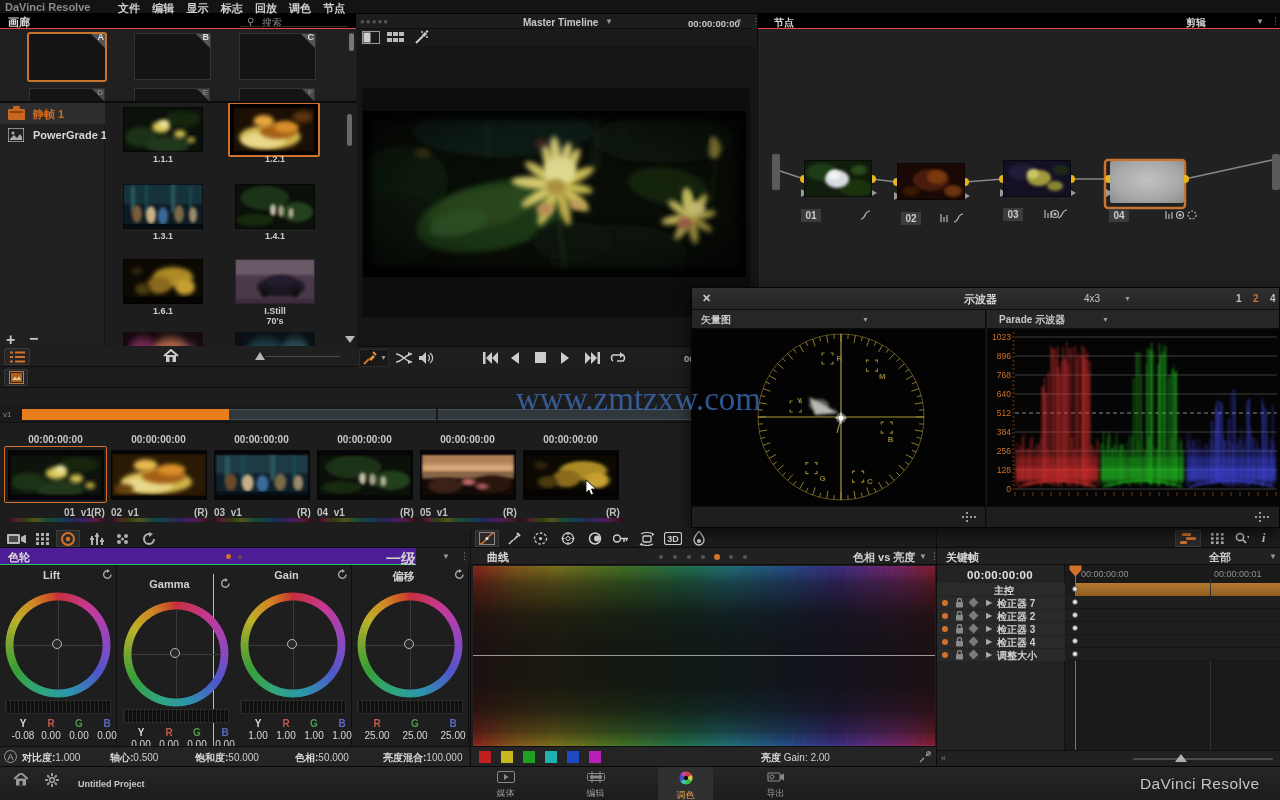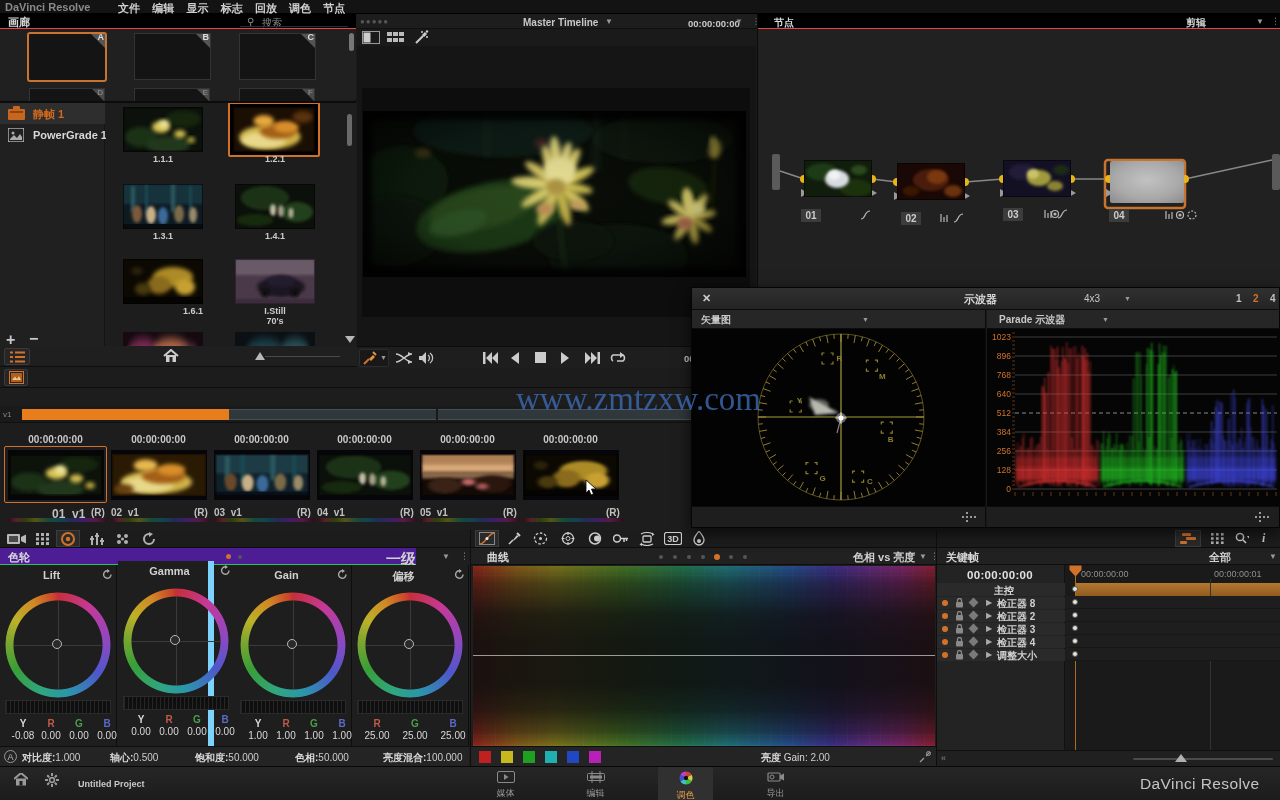--- a/index.html
+++ b/index.html
@@ -159,21 +159,21 @@
             </defs>
             <rect width="80" height="45" fill="#0c0903"></rect>
             <ellipse cx="50" cy="18" rx="20" ry="10" fill="#ad8b25" filter="url(#b6)"></ellipse>
             <ellipse cx="36" cy="26" rx="12" ry="9" fill="#8a6a1a" filter="url(#b6)"></ellipse>
             <ellipse cx="62" cy="28" rx="10" ry="8" fill="#c8a030" filter="url(#b6)"></ellipse>
             <ellipse cx="20" cy="30" rx="8" ry="6" fill="#4a3a10" filter="url(#b6)"></ellipse>
             <ellipse cx="14" cy="12" rx="6" ry="4" fill="#2a2008" filter="url(#b6)"></ellipse>
             <rect x="0" y="38" width="80" height="7" fill="#050402"></rect>
             <rect width="80" height="45" fill="none" stroke="#000" stroke-opacity="0.5" stroke-width="2"></rect>
           </svg></div>
-      <span class="abs" style="left:17px;top:203px;width:80px;text-align:right;font-size:9px;font-weight:bold;color:#ccc;">1.6.1</span>
+      <span class="abs" style="left:17px;top:203px;width:80px;text-align:center;font-size:9px;font-weight:bold;color:#ccc;">1.6.1</span>
       <div class="abs" style="left:129px;top:156px;width:80px;height:45px;"><svg width="100%" height="100%" viewBox="0 0 80 45" preserveAspectRatio="none">
             <defs>
               <filter id="b7" x="-30%" y="-30%" width="160%" height="160%">
                 <feGaussianBlur stdDeviation="1.8"></feGaussianBlur>
               </filter>
             </defs>
             <rect width="80" height="45" fill="#4a3948"></rect>
             <rect x="0" y="0" width="80" height="16" fill="#6a5a68" filter="url(#b7)"></rect>
             <ellipse cx="46" cy="28" rx="24" ry="10" fill="#1a1220" filter="url(#b7)"></ellipse>
             <ellipse cx="46" cy="22" rx="14" ry="6" fill="#241a2e" filter="url(#b7)"></ellipse>
@@ -533,21 +533,21 @@
               <ellipse cx="20" cy="32" rx="18" ry="11" fill="#1d3319" filter="url(#b201)"></ellipse>
               <ellipse cx="70" cy="12" rx="20" ry="9" fill="#16270f" filter="url(#b201)"></ellipse>
               <ellipse cx="52" cy="40" rx="24" ry="10" fill="#22391c" filter="url(#b201)"></ellipse>
               <ellipse cx="48" cy="22" rx="11" ry="7" fill="#d6c354" filter="url(#b201)"></ellipse>
               <ellipse cx="52" cy="18" rx="6" ry="5" fill="#ece39c" filter="url(#b201)"></ellipse>
               <ellipse cx="68" cy="28" rx="7" ry="5" fill="#cdbb4e" filter="url(#b201)"></ellipse>
               <ellipse cx="82" cy="36" rx="5" ry="4" fill="#b8a83e" filter="url(#b201)"></ellipse>
               <rect width="95" height="48" fill="none" stroke="#000" stroke-opacity="0.55" stroke-width="4"></rect>
             </svg></div>
         </div>
-      <span class="abs" style="left:8px;top:84px;font-size:12px;font-weight:bold;color:#c0c0c0;padding-left:44px;">01&nbsp;&nbsp;v1</span>
+      <span class="abs" style="left:20px;top:84px;font-size:10px;font-weight:bold;color:#c0c0c0;padding-left:44px;">01&nbsp;&nbsp;v1</span>
       <span class="abs" style="left:91px;top:84px;font-size:10px;font-weight:bold;color:#c0c0c0;">(R)</span>
       <div class="abs" style="left:8px;top:95px;width:100px;height:4px;background:linear-gradient(90deg,#2a1018 0%,#55202a 8%,#2e400e 18%,#545416 28%,#184a38 40%,#12424e 52%,#222a58 64%,#421c66 76%,#541a42 88%,#2a1018 100%);"></div>
       <span class="abs" style="left:111px;top:11px;width:95px;text-align:center;font-size:10px;font-weight:bold;color:#c8c8c8;">00:00:00:00</span>
       <div class="abs" style="left:111px;top:27px;width:96px;height:50px;background:#05050a;padding:4px 1px;">
           <div style="width:94px;height:42px;"><svg width="100%" height="100%" viewBox="0 0 95 48" preserveAspectRatio="none">
               <defs>
                 <filter id="b202" x="-30%" y="-30%" width="160%" height="160%">
                   <feGaussianBlur stdDeviation="2.2"></feGaussianBlur>
                 </filter>
               </defs>
@@ -733,21 +733,21 @@
       <div class="abs" style="left:5px;top:135px;width:106px;height:14px;background:#0f0f0f;border:1px solid #2a2a2a;background-image:repeating-linear-gradient(90deg,#262626 0px,#262626 1px,#0f0f0f 1px,#0f0f0f 4px);"></div>
       <span class="abs" style="left:10px;top:153px;width:26px;text-align:center;font-size:10px;font-weight:bold;color:#d8d8d8;">Y</span>
       <span class="abs" style="left:6px;top:165px;width:34px;text-align:center;font-size:10px;color:#d8d8d8;">-0.08</span>
       <span class="abs" style="left:38px;top:153px;width:26px;text-align:center;font-size:10px;font-weight:bold;color:#c05a4a;">R</span>
       <span class="abs" style="left:34px;top:165px;width:34px;text-align:center;font-size:10px;color:#d8d8d8;">0.00</span>
       <span class="abs" style="left:66px;top:153px;width:26px;text-align:center;font-size:10px;font-weight:bold;color:#4aa04a;">G</span>
       <span class="abs" style="left:62px;top:165px;width:34px;text-align:center;font-size:10px;color:#d8d8d8;">0.00</span>
       <span class="abs" style="left:94px;top:153px;width:26px;text-align:center;font-size:10px;font-weight:bold;color:#5a6ac8;">B</span>
       <span class="abs" style="left:90px;top:165px;width:34px;text-align:center;font-size:10px;color:#d8d8d8;">0.00</span>
       </div>
-      <div class="abs" style="left:118px;top:13px;width:96px;height:199px;border-right:6px solid #7dd3fc;background:#1e1e1e;">
+      <div class="abs" style="left:118px;top:26px;width:96px;height:199px;border-right:1px solid #7dd3fc;background:#1e1e1e;">
       <span class="abs" style="left:0;top:4px;width:103px;text-align:center;font-size:11px;font-weight:bold;color:#d0d0d0;">Gamma</span>
       <svg class="abs" style="left:102px;top:4px;" width="11" height="11" viewBox="0 0 11 11">
             <path d="M9 5.5 A3.7 3.7 0 1 1 5.5 1.8" fill="none" stroke="#aaa" stroke-width="1.4"></path>
             <path d="M5 0 L8 2 L5 4 Z" fill="#aaa"></path>
           </svg>
       <div class="abs" style="left:5px;top:27px;width:106px;height:106px;border-radius:50%;background:conic-gradient(from 0deg, hsl(355,62%,48%), hsl(320,55%,50%) 40deg, hsl(275,50%,52%) 85deg,hsl(235,55%,55%) 125deg, hsl(190,60%,42%) 168deg, hsl(160,55%,42%) 200deg,hsl(120,48%,42%) 240deg, hsl(80,55%,42%) 275deg, hsl(55,65%,45%) 300deg,hsl(35,70%,48%) 330deg, hsl(10,65%,48%) 355deg, hsl(355,62%,48%) 360deg);-webkit-mask:radial-gradient(circle, transparent 44px, #000 45px, #000 52px, transparent 53px);mask:radial-gradient(circle, transparent 44px, #000 45px, #000 52px, transparent 53px);"></div>
       <div class="abs" style="left:14px;top:80px;width:88px;height:1px;background:#3a3a3a;"></div>
       <div class="abs" style="left:58px;top:36px;width:1px;height:88px;background:#3a3a3a;"></div>
       <div class="abs" style="left:52px;top:74px;width:10px;height:10px;border:1.5px solid #b8b8b8;border-radius:50%;background:#2a2a2a;"></div>
       <div class="abs" style="left:5px;top:135px;width:106px;height:14px;background:#0f0f0f;border:1px solid #2a2a2a;background-image:repeating-linear-gradient(90deg,#262626 0px,#262626 1px,#0f0f0f 1px,#0f0f0f 4px);"></div>
@@ -936,21 +936,21 @@
               <span class="abs" style="left:57px;top:1px;font-size:10px;font-weight:bold;color:#d8d8d8;">主控</span>
             </div>
           <div class="abs" style="left:0;top:32px;width:128px;height:12px;background:#2a2a2a;">
           <div class="abs" style="left:5px;top:3px;width:6px;height:6px;border-radius:50%;background:#d2722a;"></div>
           <svg class="abs" style="left:18px;top:1px;" width="9" height="10" viewBox="0 0 9 10">
                 <rect x="1" y="4" width="7" height="5.5" rx="1" fill="#8a8a8a"></rect>
                 <path d="M2.5 4 V2.5 A2 2 0 0 1 6.5 2.5 V4" fill="none" stroke="#8a8a8a" stroke-width="1.3"></path>
               </svg>
           <div class="abs" style="left:33px;top:2px;width:7px;height:7px;background:#7a7a7a;transform:rotate(45deg);"></div>
           <span class="abs" style="left:49px;top:1px;font-size:8px;color:#aaa;">▶</span>
-          <span class="abs" style="left:60px;top:0px;font-size:10px;font-weight:bold;color:#d0d0d0;">检正器 8</span>
+          <span class="abs" style="left:60px;top:0px;font-size:10px;font-weight:bold;color:#d0d0d0;">检正器 7</span>
           </div>
           <div class="abs" style="left:0;top:45px;width:128px;height:12px;background:#2a2a2a;">
           <div class="abs" style="left:5px;top:3px;width:6px;height:6px;border-radius:50%;background:#d2722a;"></div>
           <svg class="abs" style="left:18px;top:1px;" width="9" height="10" viewBox="0 0 9 10">
                 <rect x="1" y="4" width="7" height="5.5" rx="1" fill="#8a8a8a"></rect>
                 <path d="M2.5 4 V2.5 A2 2 0 0 1 6.5 2.5 V4" fill="none" stroke="#8a8a8a" stroke-width="1.3"></path>
               </svg>
           <div class="abs" style="left:33px;top:2px;width:7px;height:7px;background:#7a7a7a;transform:rotate(45deg);"></div>
           <span class="abs" style="left:49px;top:1px;font-size:8px;color:#aaa;">▶</span>
           <span class="abs" style="left:60px;top:0px;font-size:10px;font-weight:bold;color:#d0d0d0;">检正器 2</span>

